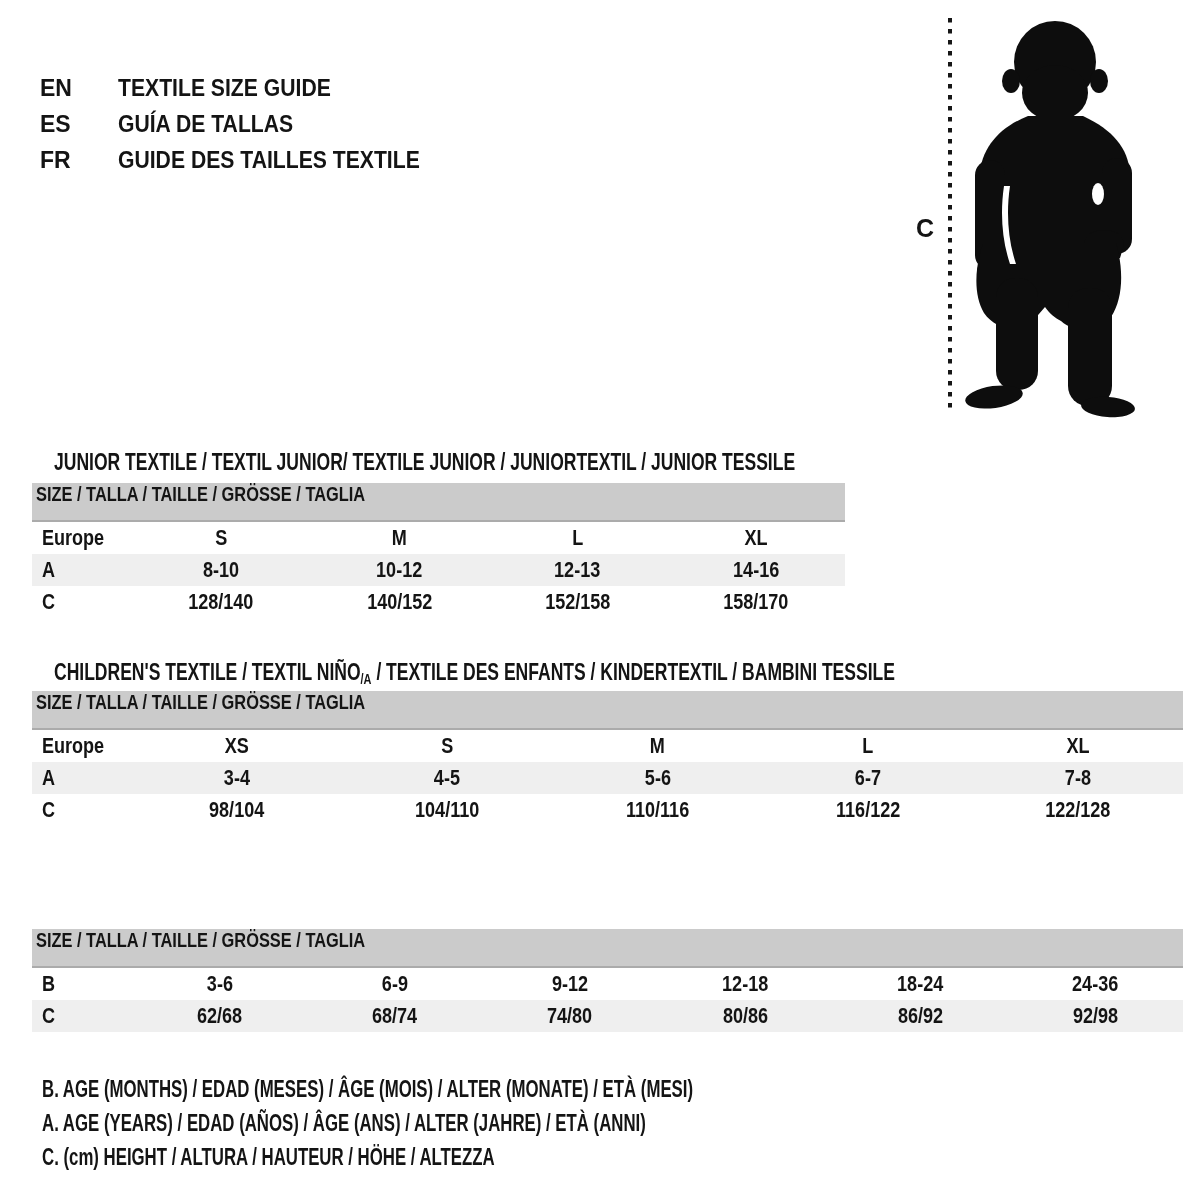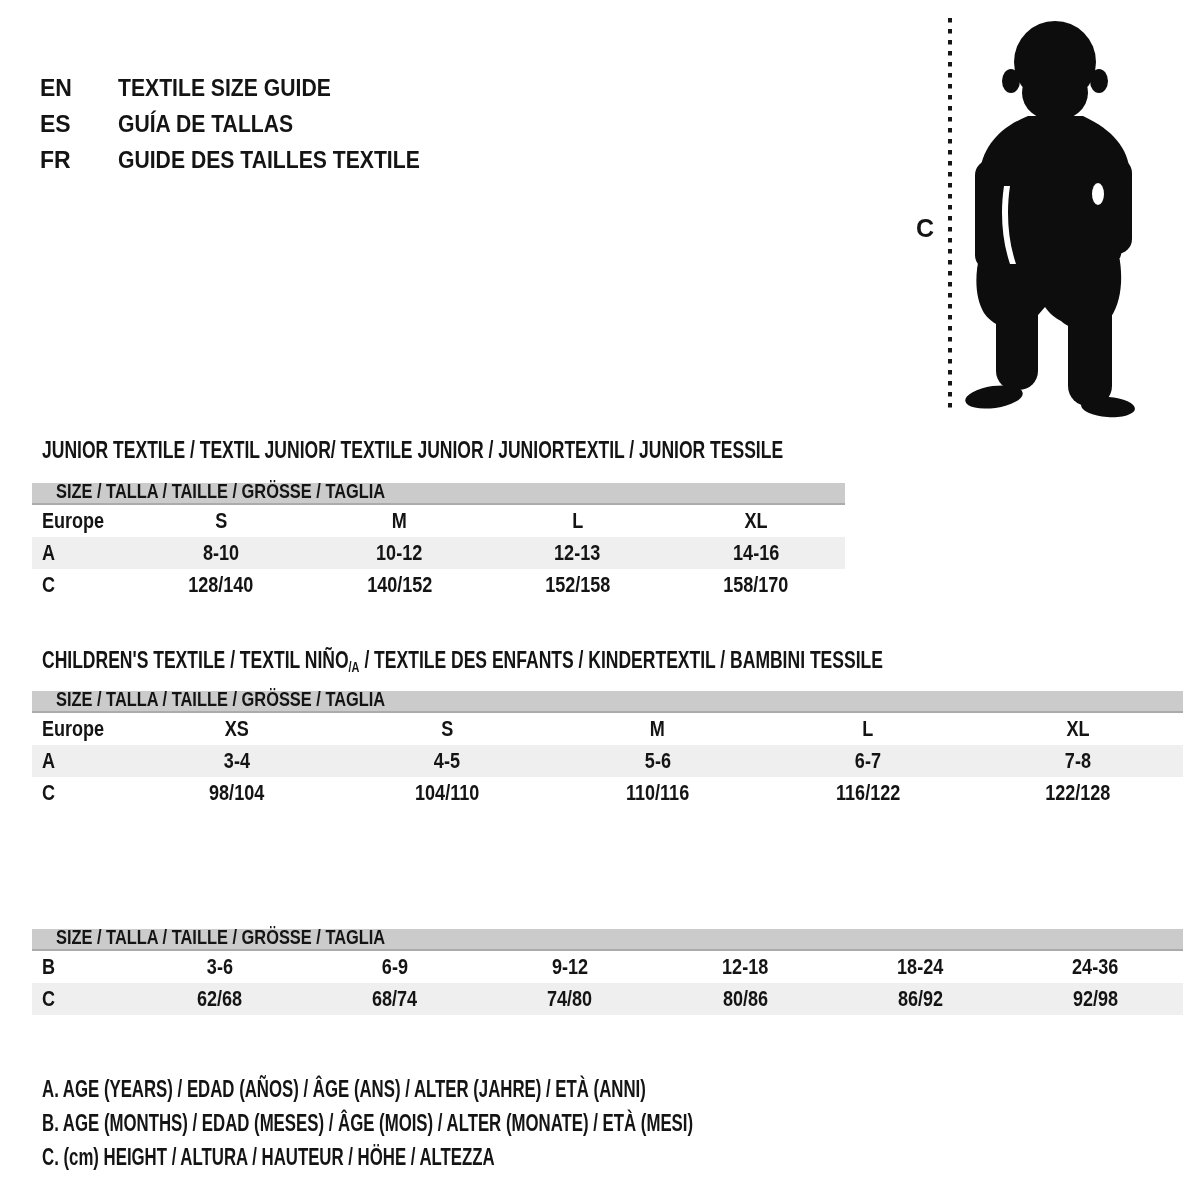--- a/index.html
+++ b/index.html
@@ -24,29 +24,29 @@
   
   .lang-block { position:absolute; left:40px; top:30px;margin-top:40px; }
   .lang-row   { display:flex; height:36px; align-items:center; font-size:23px; }
   .lang-code  { width:78px; }
 
   
   .figure-area  { position:absolute; left:898px; top:8px; width:250px; height:415px; }
   .figure-label { position:absolute; left:18px; top:206px; font-size:25px; }
 
   
-  .sec-heading { position:absolute; left:42px; margin:0; font-size:24px; line-height:27px; font-weight:bold; }
+  .sec-heading { position:absolute; left:42px; margin:12px; font-size:24px; line-height:27px; font-weight:bold; }
   .sub-a { font-size:15px; vertical-align:-4px; }
 
   
   .tbl  { position:absolute; font-size:22px; }
   .band {
-    height:22px; background:#cbcbcb; border-bottom:2px solid #ababab;
-    box-sizing:border-box; display:flex; align-items:flex-end;
-    padding-left:24px; font-size:20px;
+    height:39px; background:#cbcbcb; border-bottom:2px solid #ababab;
+    box-sizing:border-box; display:flex; align-items:flex-start;
+    padding-left:4px; font-size:20px;
   }
   .row  { display:flex; height:32px; align-items:center; }
   .row.shaded { background:#efefef; }
   .cell-label { width:100px; padding-left:10px; box-sizing:border-box; text-align:left;text-decoration:underline; }
   .cell { flex:1; text-align:center; }
 
   
   .footnotes { position:absolute; left:42px; top:1072px; font-size:23px; }
   .footnote  { height:34px; display:flex; align-items:center; }
 </style>
@@ -179,23 +179,23 @@
       <span class="cell"><span class="cond-cc">68/74</span></span>
       <span class="cell"><span class="cond-cc">74/80</span></span>
       <span class="cell"><span class="cond-cc">80/86</span></span>
       <span class="cell"><span class="cond-cc">86/92</span></span>
       <span class="cell"><span class="cond-cc">92/98</span></span>
     </div>
   </div>
 
   <div class="footnotes">
     <div class="footnote">
-        <span class="cond">A. AGE (YEARS) / EDAD (AÑOS) / ÂGE (ANS) / ALTER (JAHRE) / ETÀ (ANNI)</span>
+        <span class="cond">B. AGE (MONTHS) / EDAD (MESES) / ÂGE (MOIS) / ALTER (MONATE) / ETÀ (MESI)</span>
       </div>
     <div class="footnote">
-        <span class="cond">B. AGE (MONTHS) / EDAD (MESES) / ÂGE (MOIS) / ALTER (MONATE) / ETÀ (MESI)</span>
+        <span class="cond">A. AGE (YEARS) / EDAD (AÑOS) / ÂGE (ANS) / ALTER (JAHRE) / ETÀ (ANNI)</span>
       </div>
     <div class="footnote">
         <span class="cond">C. (cm) HEIGHT / ALTURA / HAUTEUR / HÖHE / ALTEZZA</span>
       </div>
   </div>
 
 </div>
 
 </body></html>

